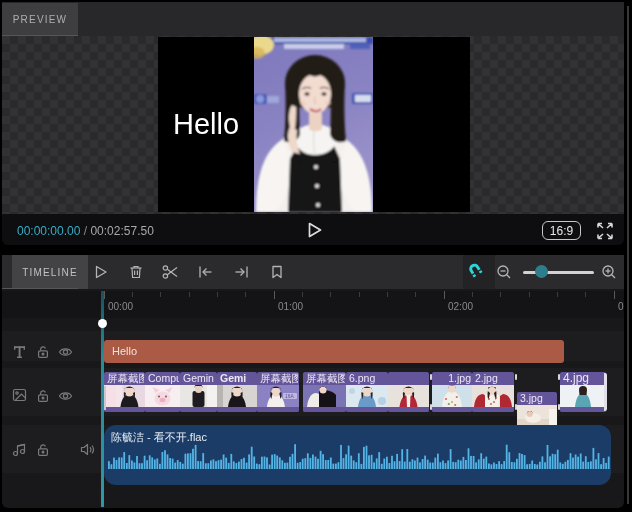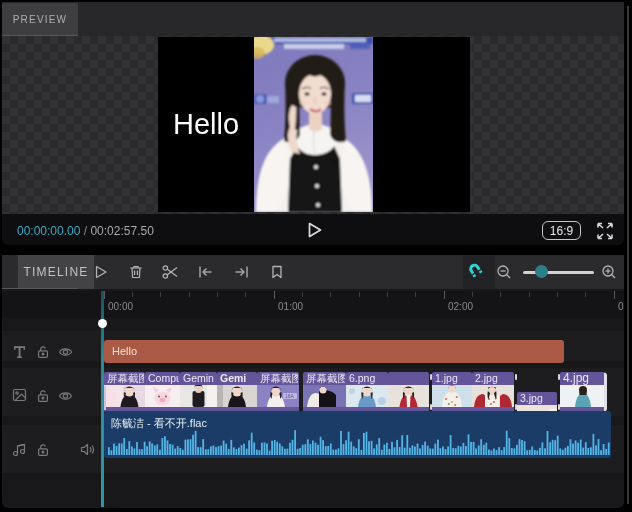--- a/index.html
+++ b/index.html
@@ -100,21 +100,21 @@
   <svg class="abs" style="left:595px;top:222px" width="20" height="18" viewBox="0 0 20 18">
     <g stroke="#d8d8d8" stroke-width="1.6" fill="none">
       <path d="M8 6 L3 1.5 M3 1.5 L7 1.5 M3 1.5 L3 5.5"></path>
       <path d="M12 6 L17 1.5 M17 1.5 L13 1.5 M17 1.5 L17 5.5"></path>
       <path d="M8 12 L3 16.5 M3 16.5 L7 16.5 M3 16.5 L3 12.5"></path>
       <path d="M12 12 L17 16.5 M17 16.5 L13 16.5 M17 16.5 L17 12.5"></path>
     </g>
   </svg>
 
   <div class="abs" style="left:2px;top:255px;width:622px;height:34px;background:#2b2b2d;"></div>
-  <div class="abs" style="left:18px;top:255px;width:76px;height:34px;background:#434345;color:#c2c2c4;font-size:12px;letter-spacing:1.2px;display:flex;align-items:center;justify-content:center;">TIMELINE</div>
+  <div class="abs" style="left:12px;top:255px;width:76px;height:34px;background:#434345;color:#c2c2c4;font-size:10px;letter-spacing:1.2px;display:flex;align-items:center;justify-content:center;">TIMELINE</div>
   <div class="abs" style="left:2px;top:288px;width:76px;height:1px;background:#55555a;"></div>
 
   <svg class="abs" style="left:93px;top:264px" width="16" height="16" viewBox="0 0 16 16">
       <path d="M3.5 2.5 L13 8 L3.5 13.5 Z" fill="none" stroke="#b4b4b6" stroke-width="1.3" stroke-linejoin="round"></path>
     </svg>
   <svg class="abs" style="left:128px;top:264px" width="16" height="16" viewBox="0 0 16 16">
       <g stroke="#b4b4b6" stroke-width="1.2" fill="none">
         <path d="M2.5 4 L13.5 4"></path>
         <path d="M6 4 L6 2.5 L10 2.5 L10 4"></path>
         <path d="M4 4 L4.6 13.5 L11.4 13.5 L12 4"></path>
@@ -380,21 +380,21 @@
         <path d="M11.5 22 C12.5 13 16.5 9 20.5 9 C24.5 9 28.5 13 29.5 22 Z" fill="#b42836"></path>
         <circle cx="20.5" cy="7" r="4.5" fill="#eed6c8"></circle>
         <path d="M15.0 7 A5.5 5.5 0 0 1 26.0 7 L25.0 3 L16.0 3 Z" fill="#241e1c"></path>
         <path d="M15.0 7 Q14.5 12 16.0 14 L17.0 8 Z" fill="#241e1c"></path>
         <path d="M26.0 7 Q26.5 12 25.0 14 L24.0 8 Z" fill="#241e1c"></path>
         <path d="M18.5 10 L22.5 10 L22.0 22 L19.0 22 Z" fill="#f4f0ec"></path>
       </svg>
       <div style="position:absolute;left:0;bottom:0;width:100%;height:4px;background:#64549a;"></div>
     </div>
     <div class="abs" style="left:432px;top:372px;width:40px;height:40px;background:#64549a;border-radius:2px;overflow:hidden;">
-      <div style="position:absolute;left:3px;top:0px;width:36px;color:#ece8f2;font-size:10.5px;line-height:13px;white-space:nowrap;overflow:hidden;">1.jpg</div>
+      <div style="position:absolute;left:3px;top:0px;width:36px;color:#ece8f2;font-size:10.5px;line-height:13px;white-space:nowrap;overflow:hidden;text-align:right;">1.jpg</div>
       <svg width="40" height="22" viewBox="0 0 40 22" style="position:absolute;left:0;top:13px;filter:blur(0.5px)" preserveAspectRatio="none">
         <rect width="40" height="22" fill="#cfe0ea"></rect>
         <path d="M10.0 22 C11.0 10 16.0 6 20.0 6 C24.0 6 29.0 10 30.0 22 Z" fill="#f2f0ea"></path>
         <circle cx="20.0" cy="4" r="3.8" fill="#eed6c8"></circle>
         <path d="M16.0 4 A4 4 0 0 1 24.0 4 L23.0 0.5 L17.0 0.5 Z" fill="#2a2220"></path>
         <circle cx="14.0" cy="14" r="1.1" fill="#d86a5a"></circle>
         <circle cx="20.0" cy="17" r="1.1" fill="#c8b444"></circle>
         <circle cx="24.8" cy="12" r="1.1" fill="#d86a5a"></circle>
         <circle cx="16.8" cy="19" r="1.1" fill="#7a9a5a"></circle>
         <circle cx="23.2" cy="20" r="1.1" fill="#d86a5a"></circle>
@@ -443,21 +443,21 @@
     </div>
     <div class="abs" style="left:429.5px;top:374px;width:2px;height:6px;background:#d8d8dc;border-radius:1px;"></div>
     <div class="abs" style="left:429.5px;top:404px;width:2px;height:6px;background:#d8d8dc;border-radius:1px;"></div>
     <div class="abs" style="left:514.5px;top:374px;width:2px;height:6px;background:#d8d8dc;border-radius:1px;"></div>
     <div class="abs" style="left:514.5px;top:404px;width:2px;height:6px;background:#d8d8dc;border-radius:1px;"></div>
     <div class="abs" style="left:557.5px;top:374px;width:2px;height:6px;background:#d8d8dc;border-radius:1px;"></div>
     <div class="abs" style="left:557.5px;top:404px;width:2px;height:6px;background:#d8d8dc;border-radius:1px;"></div>
     <div class="abs" style="left:104px;top:386px;width:1.5px;height:24px;background:#cac6d4;"></div>
     <div class="abs" style="left:604px;top:373px;width:2.5px;height:38px;background:#e2e0e8;border-radius:0 2px 2px 0;"></div>
 
-  <div class="abs" style="left:104px;top:411px;width:507px;height:47px;background:#1b3c66;border-radius:3px;overflow:hidden;">
+  <div class="abs" style="left:104px;top:425px;width:507px;height:60px;background:#1b3c66;border-radius:12px;overflow:hidden;">
     <div style="position:absolute;left:7px;top:5px;color:#e8eef4;font-size:11px;">陈毓洁 - 看不开.flac</div>
     <svg style="position:absolute;left:0;top:0" width="507" height="47" viewBox="0 0 507 47">
         <rect x="4.0" y="36.2" width="1.8" height="7.8" fill="#53b5e6"></rect>
         <rect x="6.5" y="39.2" width="1.8" height="4.8" fill="#53b5e6"></rect>
         <rect x="9.1" y="32.6" width="1.8" height="11.4" fill="#53b5e6"></rect>
         <rect x="11.6" y="35.0" width="1.8" height="9.0" fill="#53b5e6"></rect>
         <rect x="14.2" y="32.4" width="1.8" height="11.6" fill="#53b5e6"></rect>
         <rect x="16.8" y="32.4" width="1.8" height="11.6" fill="#53b5e6"></rect>
         <rect x="19.3" y="27.1" width="1.8" height="16.9" fill="#53b5e6"></rect>
         <rect x="21.9" y="38.0" width="1.8" height="6.0" fill="#53b5e6"></rect>

